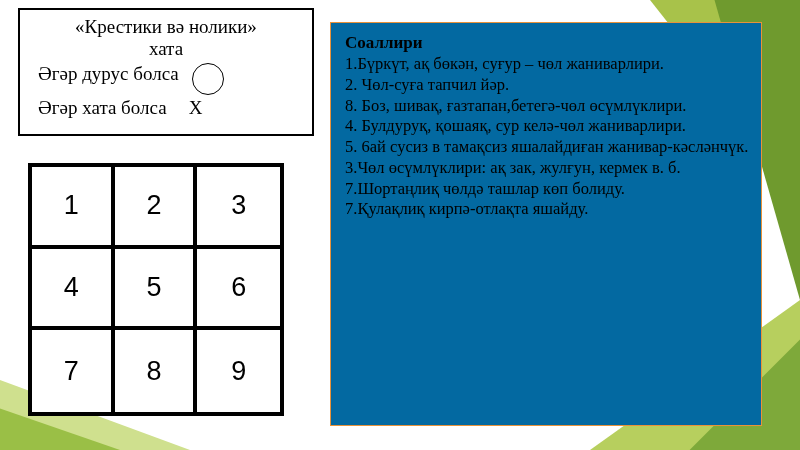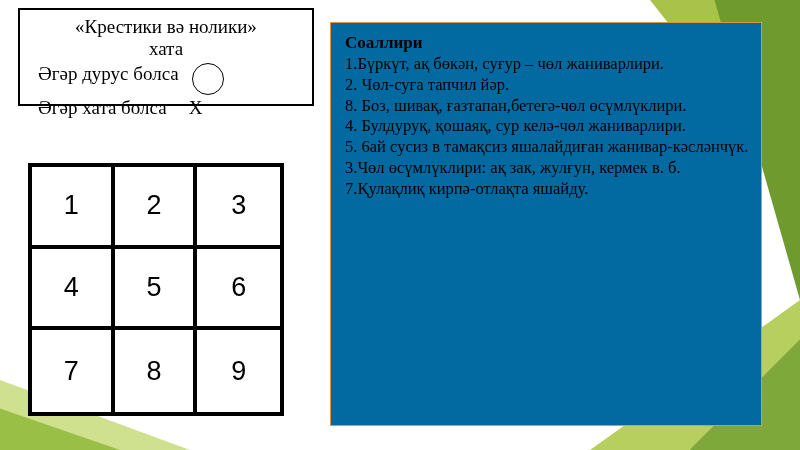--- a/index.html
+++ b/index.html
@@ -62,21 +62,21 @@
     background: #9abf46;
     clip-path: polygon(0 100%, 100% 100%, 0 10%);
   }
 
   
   .title-card {
     position: absolute;
     left: 18px;
     top: 8px;
     width: 296px;
-    height: 98px;
+    height: 128px;
     border: 2px solid #000;
     background: #fff;
     box-sizing: border-box;
     padding: 6px 10px 0 10px;
   }
   .title-text {
     text-align: center;
     font-size: 19px;
     line-height: 1.18;
     color: #000;
@@ -207,14 +207,15 @@
 </div>
 
 <div class="questions-panel">
   <div class="q-title">Соаллири</div>
   <div class="q-item">1.Бүркүт, ақ бөкән, суғур – чөл жаниварлири.</div>
   <div class="q-item">2. Чөл-суға тапчил йәр.</div>
   <div class="q-item">8. Боз, шивақ, ғазтапан,бетегә-чөл өсүмлүклири.</div>
   <div class="q-item">4. Булдуруқ, қошаяқ, сур келә-чөл жаниварлири.</div>
   <div class="q-item">5. 6ай сусиз в тамақсиз яшалайдиған жанивар-кәсләнчүк.</div>
   <div class="q-item">3.Чөл өсүмлүклири: ақ зак, жулғун, кермек в. б.</div>
+  <div class="q-item">7.Шортаңлиқ чөлдә ташлар көп болиду.</div>
   <div class="q-item">7.Қулақлиқ кирпә-отлақта яшайду.</div>
 </div>
 
 </body></html>

